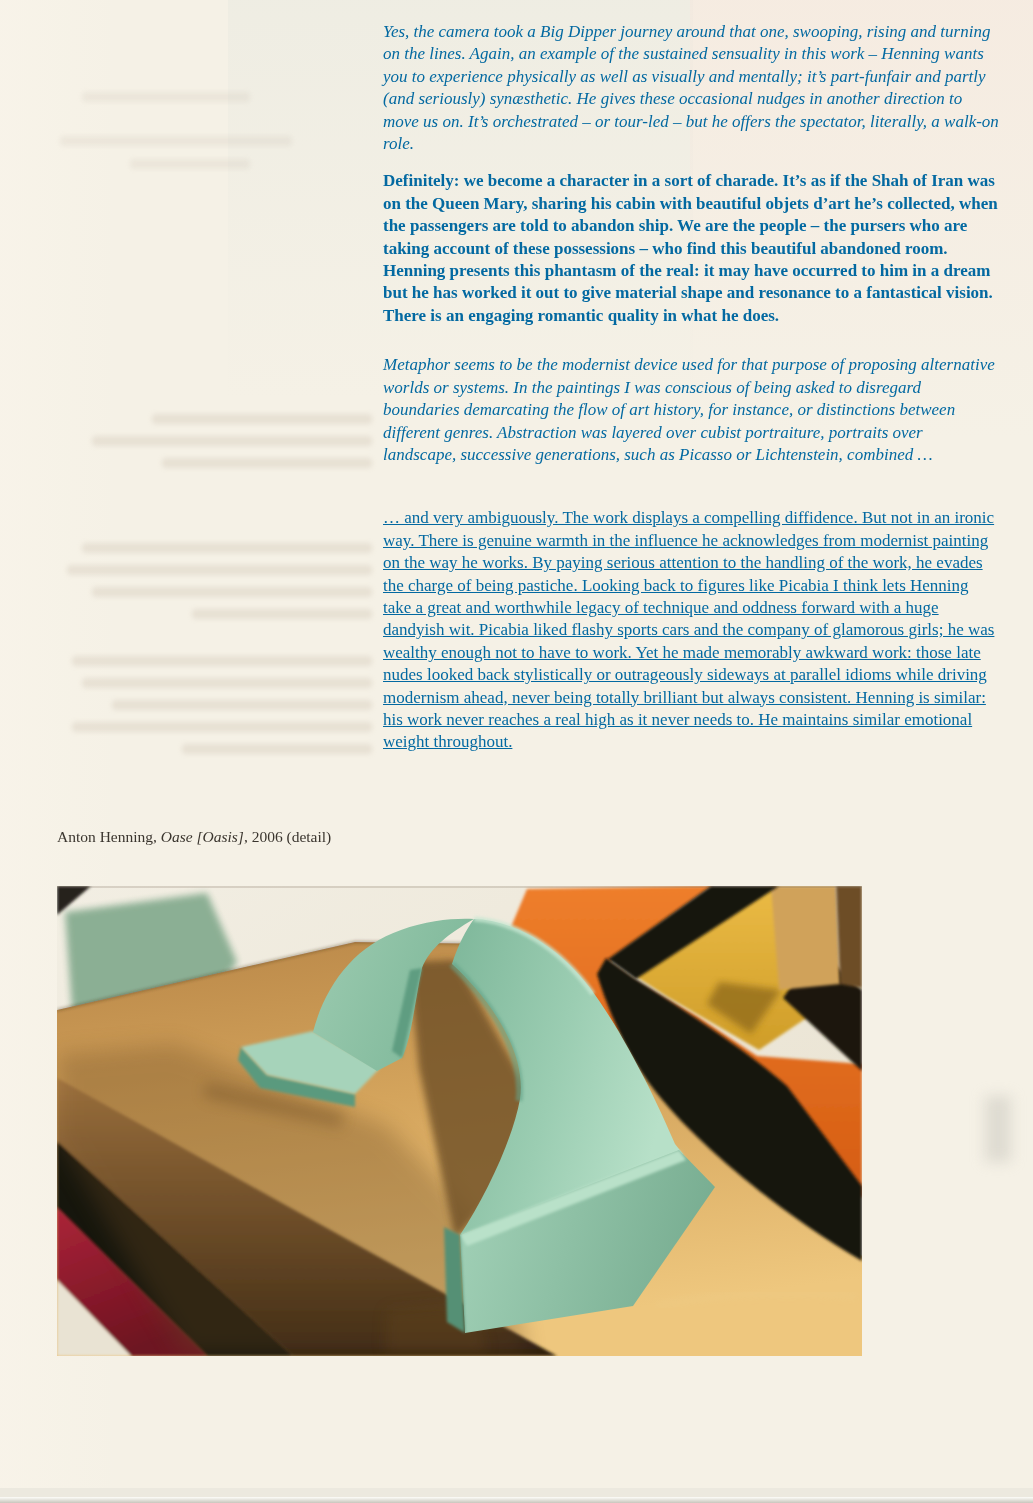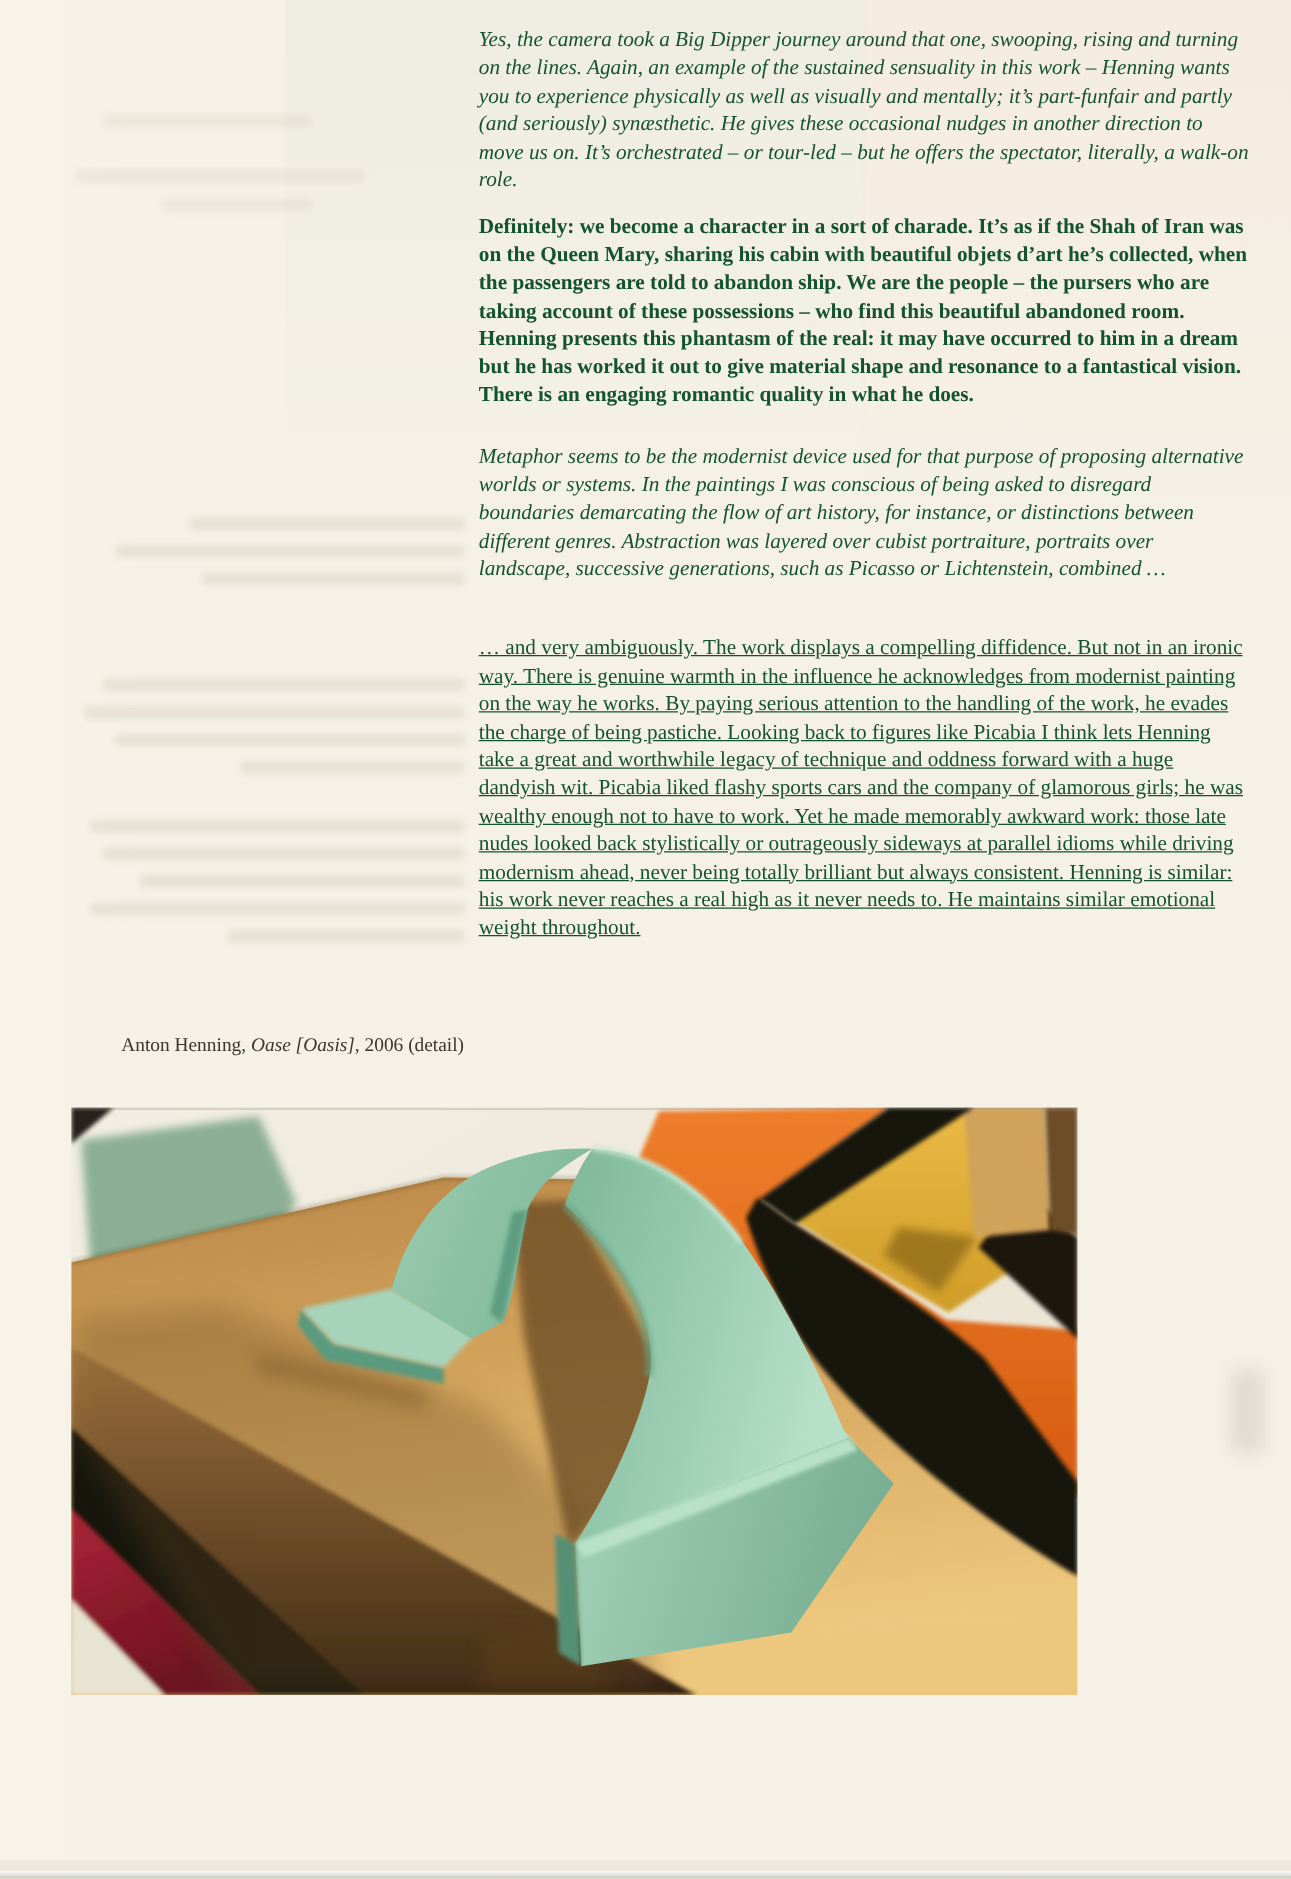--- a/index.html
+++ b/index.html
@@ -17,33 +17,33 @@
   .tone-left{left:0;top:0;width:118px;height:1503px;
     background:linear-gradient(90deg,rgba(250,245,235,.55),rgba(250,245,235,0));}
   .bottom-strip{left:0;top:1488px;width:1033px;height:9px;background:#ecE9df;
     background:#ece9df;}
   .bottom-line{left:0;top:1497px;width:1033px;height:6px;
     background:linear-gradient(180deg,#fdfdf9,#c9c6bd);}
 
   
   .column{
     position:absolute;left:383px;top:21px;width:616px;
-    font-size:17px;line-height:22.4px;color:#14532d;
+    font-size:17px;line-height:22.4px;color:#0369a1;
     text-align:left;
   }
   .column p{margin:0;}
   .voice-q{font-style:italic;}
   .gap-a1{margin-top:15px !important;font-weight:bold;}
   .gap-q2{margin-top:27px !important;}
   .gap-a2{margin-top:41px !important;text-decoration:underline;}
 
   
   .caption{
     position:absolute;left:57px;top:827px;width:330px;
-    font-size:15.5px;line-height:20px;color:#3a352e;margin-left:40px;
+    font-size:15.5px;line-height:20px;color:#3a352e;
   }
   .caption i{font-style:italic;}
 
   
   .figure{position:absolute;left:57px;top:886px;width:805px;height:470px;}
   .figure svg{display:block;}
 
   
   .ghost{position:absolute;pointer-events:none;}
   .ghost-row{position:absolute;height:10px;border-radius:4px;

